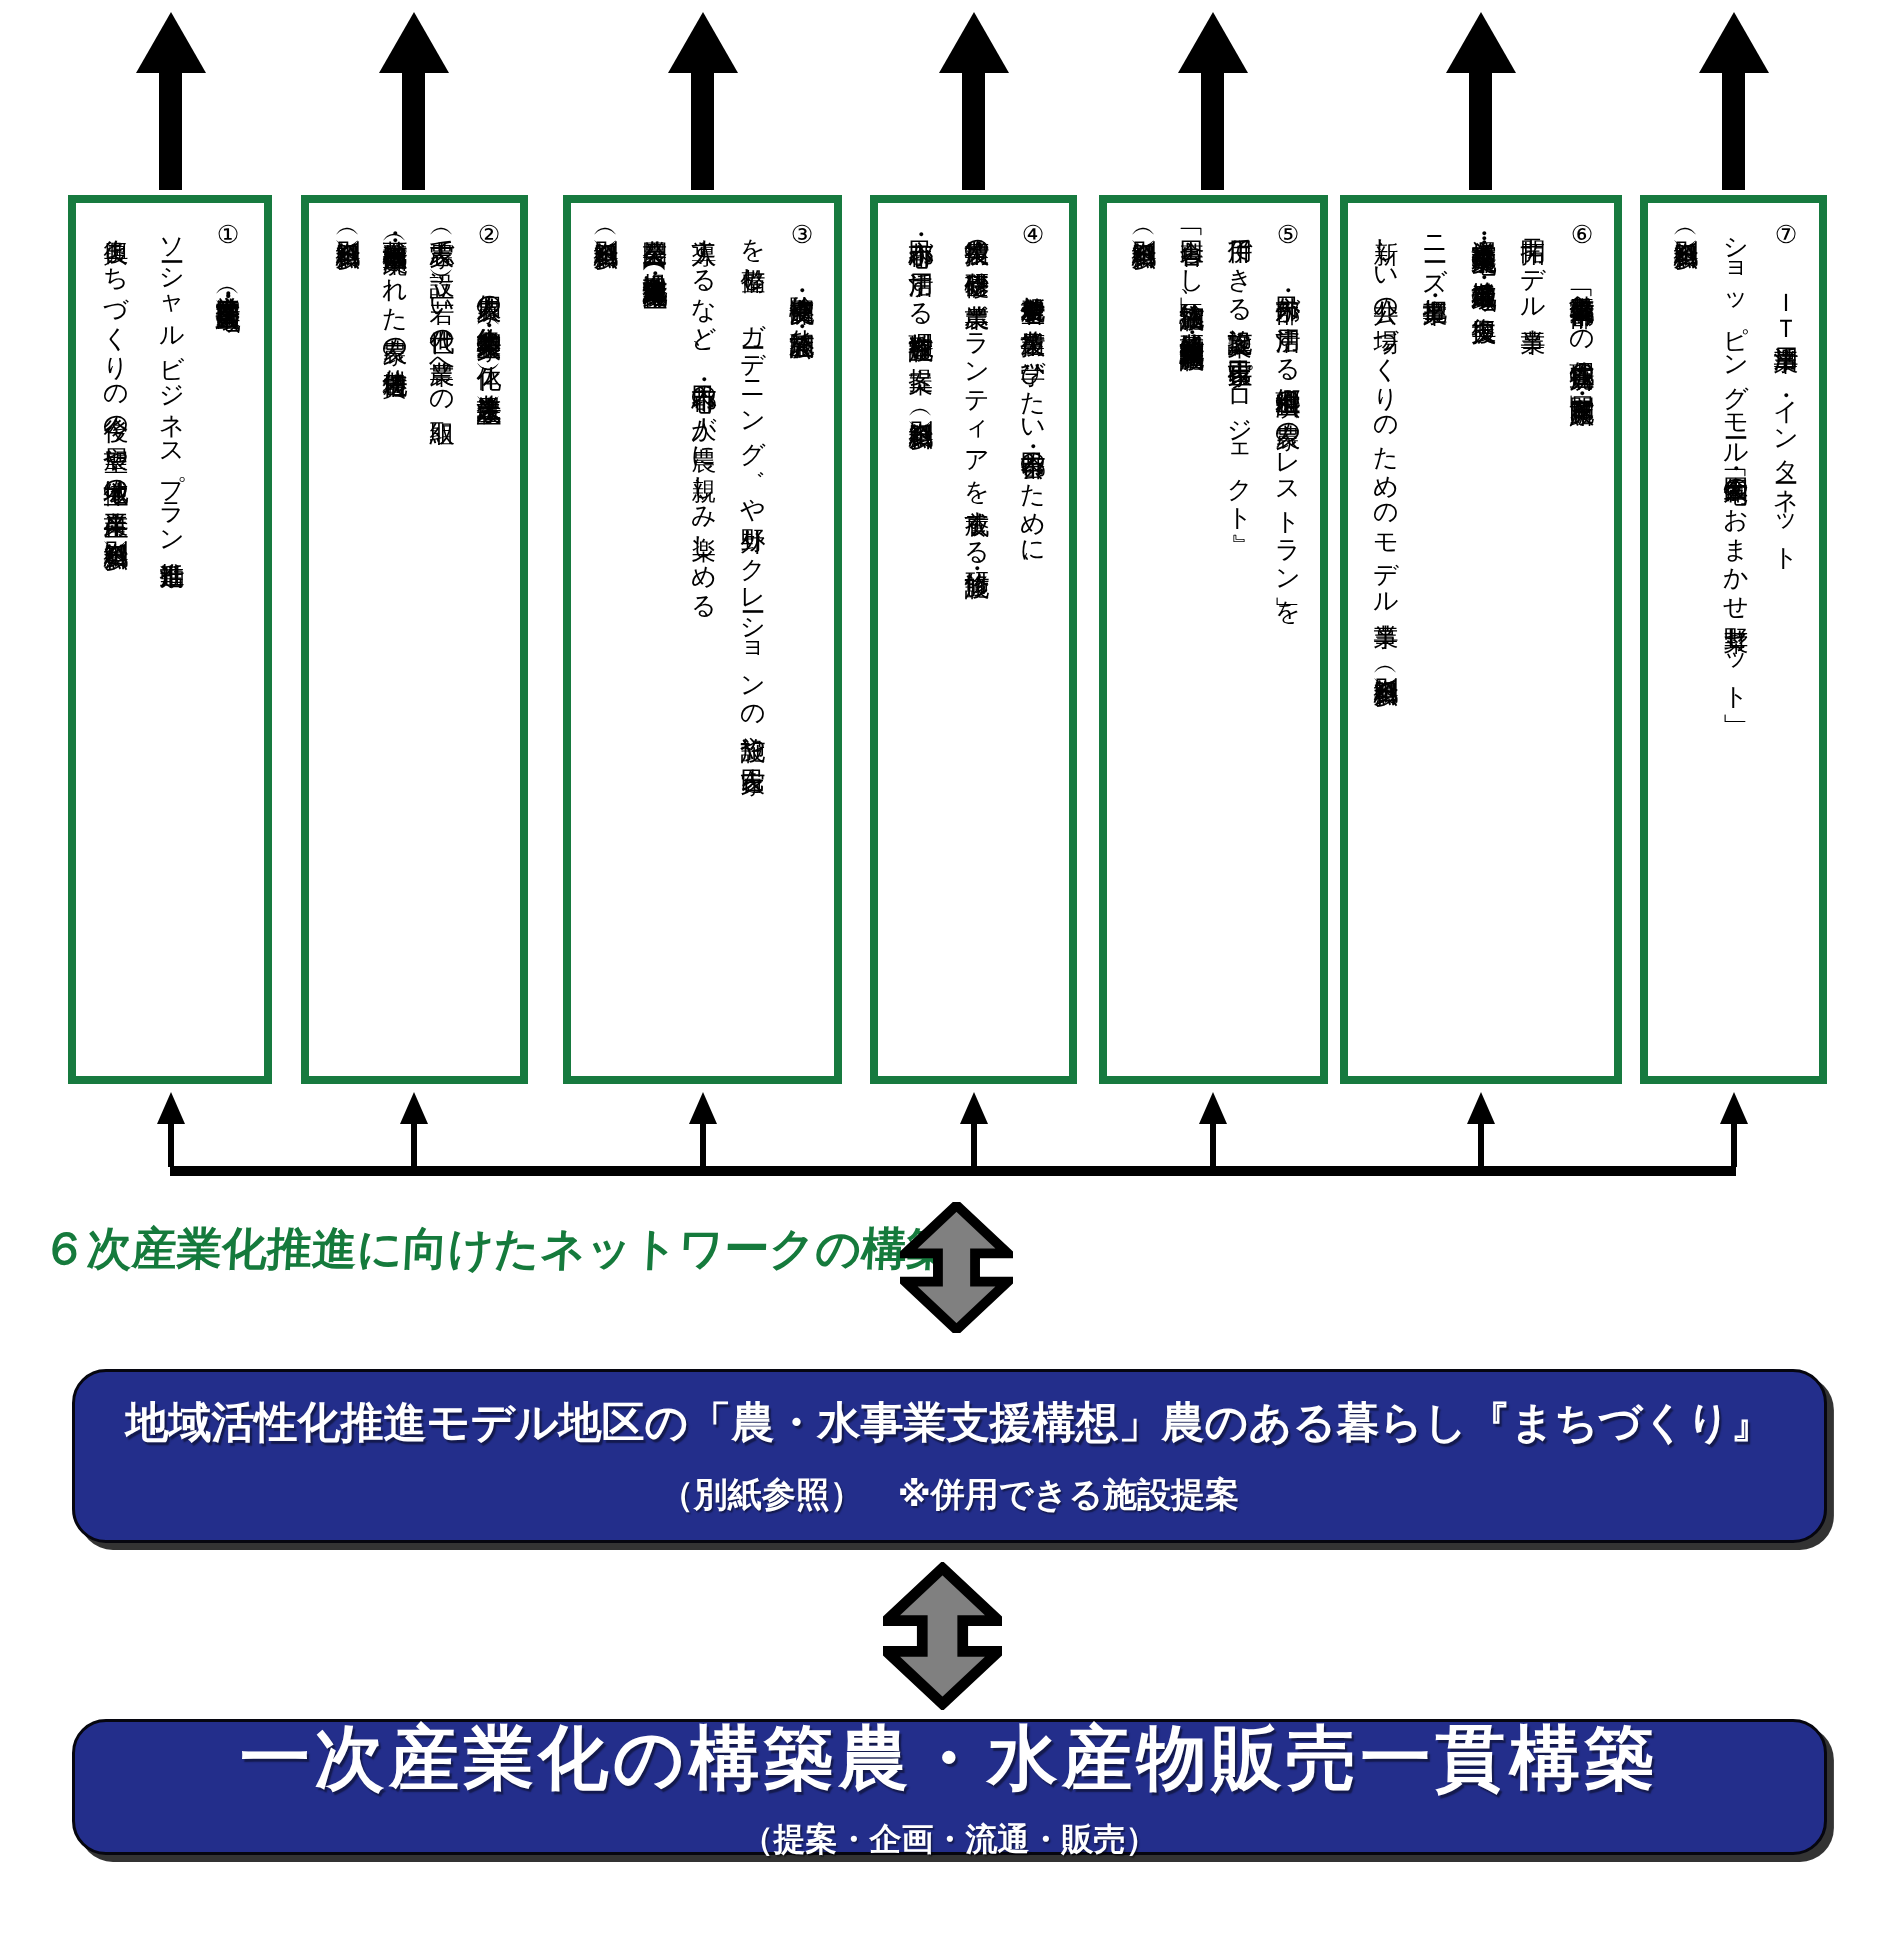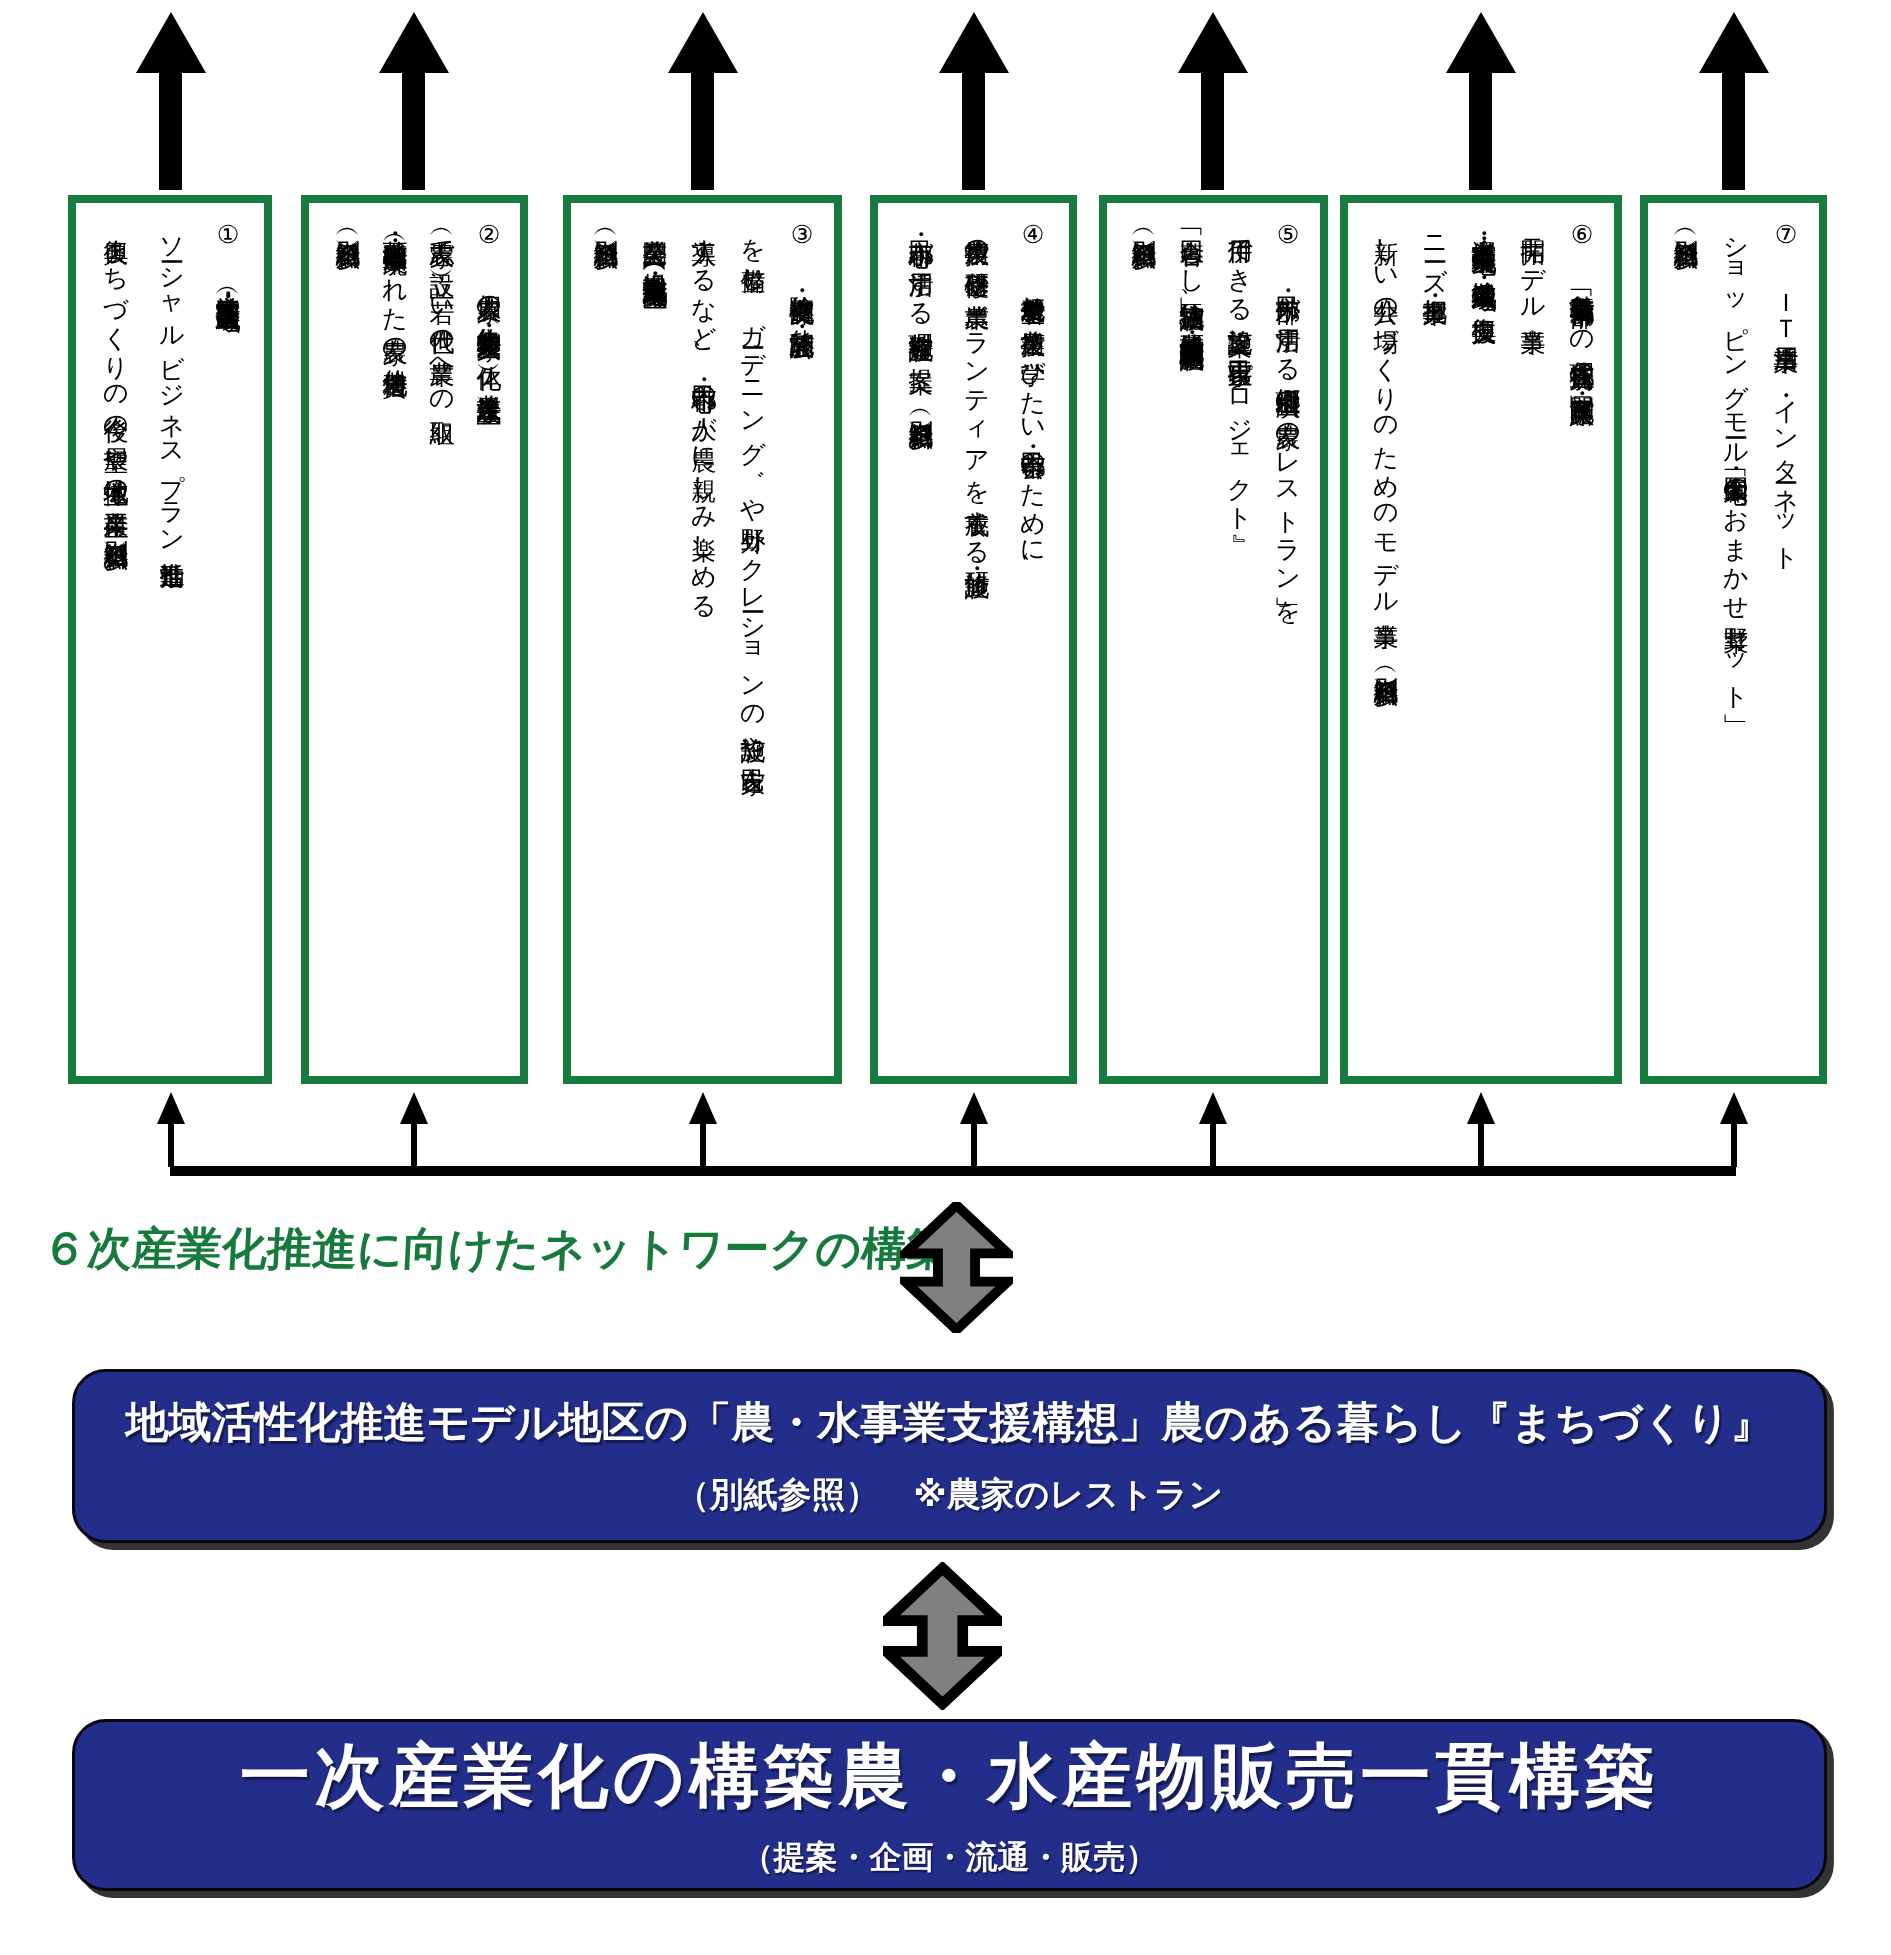--- a/index.html
+++ b/index.html
@@ -58,21 +58,21 @@
     font-weight:800;white-space:nowrap;
     text-shadow:2.3px 3.1px 1.5px rgba(0,0,0,0.45);
   }
   .bluebox .t2{
     font-weight:800;white-space:nowrap;
     text-shadow:1.5px 2.3px 1.5px rgba(0,0,0,0.45);
   }
   .bb1{top:1369px;height:174px;}
   .bb1 .t1{font-size:43px;}
   .bb1 .t2{font-size:34px;margin-top:20px;}
-  .bb2{top:1719px;height:172px;}
+  .bb2{top:1719px;height:136px;}
   .bb2 .t1{font-size:70px;letter-spacing:4.6px;}
   .bb2 .t2{font-size:32px;margin-top:12.2px;}
 </style>
 </head>
 <body>
 
 <div class="canvas">
 
   <div class="uparrow" style="left:134px">
       <div class="head"></div>
@@ -193,21 +193,21 @@
 
   <div class="dblarrow" style="left:900px;top:1202px;width:113px;height:131px">
     <svg width="113" height="131" viewBox="0 0 100 120">
       <path d="M50 3 L97 47 L67 47 L67 73 L97 73 L50 117 L3 73 L33 73 L33 47 L3 47 Z" fill="#808080" stroke="#000000" stroke-width="9" stroke-linejoin="miter"></path>
     </svg>
   </div>
 
 
   <div class="bluebox bb1">
     <div class="t1">地域活性化推進モデル地区の「農・水事業支援構想」農のある暮らし『まちづくり』</div>
-    <div class="t2">（別紙参照）　※農家のレストラン</div>
+    <div class="t2">（別紙参照）　※併用できる施設提案</div>
   </div>
 
   <div class="dblarrow" style="left:883px;top:1562px;width:119px;height:148px">
     <svg width="119" height="148" viewBox="0 0 100 120">
       <path d="M50 3 L97 47 L67 47 L67 73 L97 73 L50 117 L3 73 L33 73 L33 47 L3 47 Z" fill="#808080" stroke="#000000" stroke-width="9" stroke-linejoin="miter"></path>
     </svg>
   </div>
 
   <div class="bluebox bb2">
     <div class="t1">一次産業化の構築農・水産物販売一貫構築</div>

